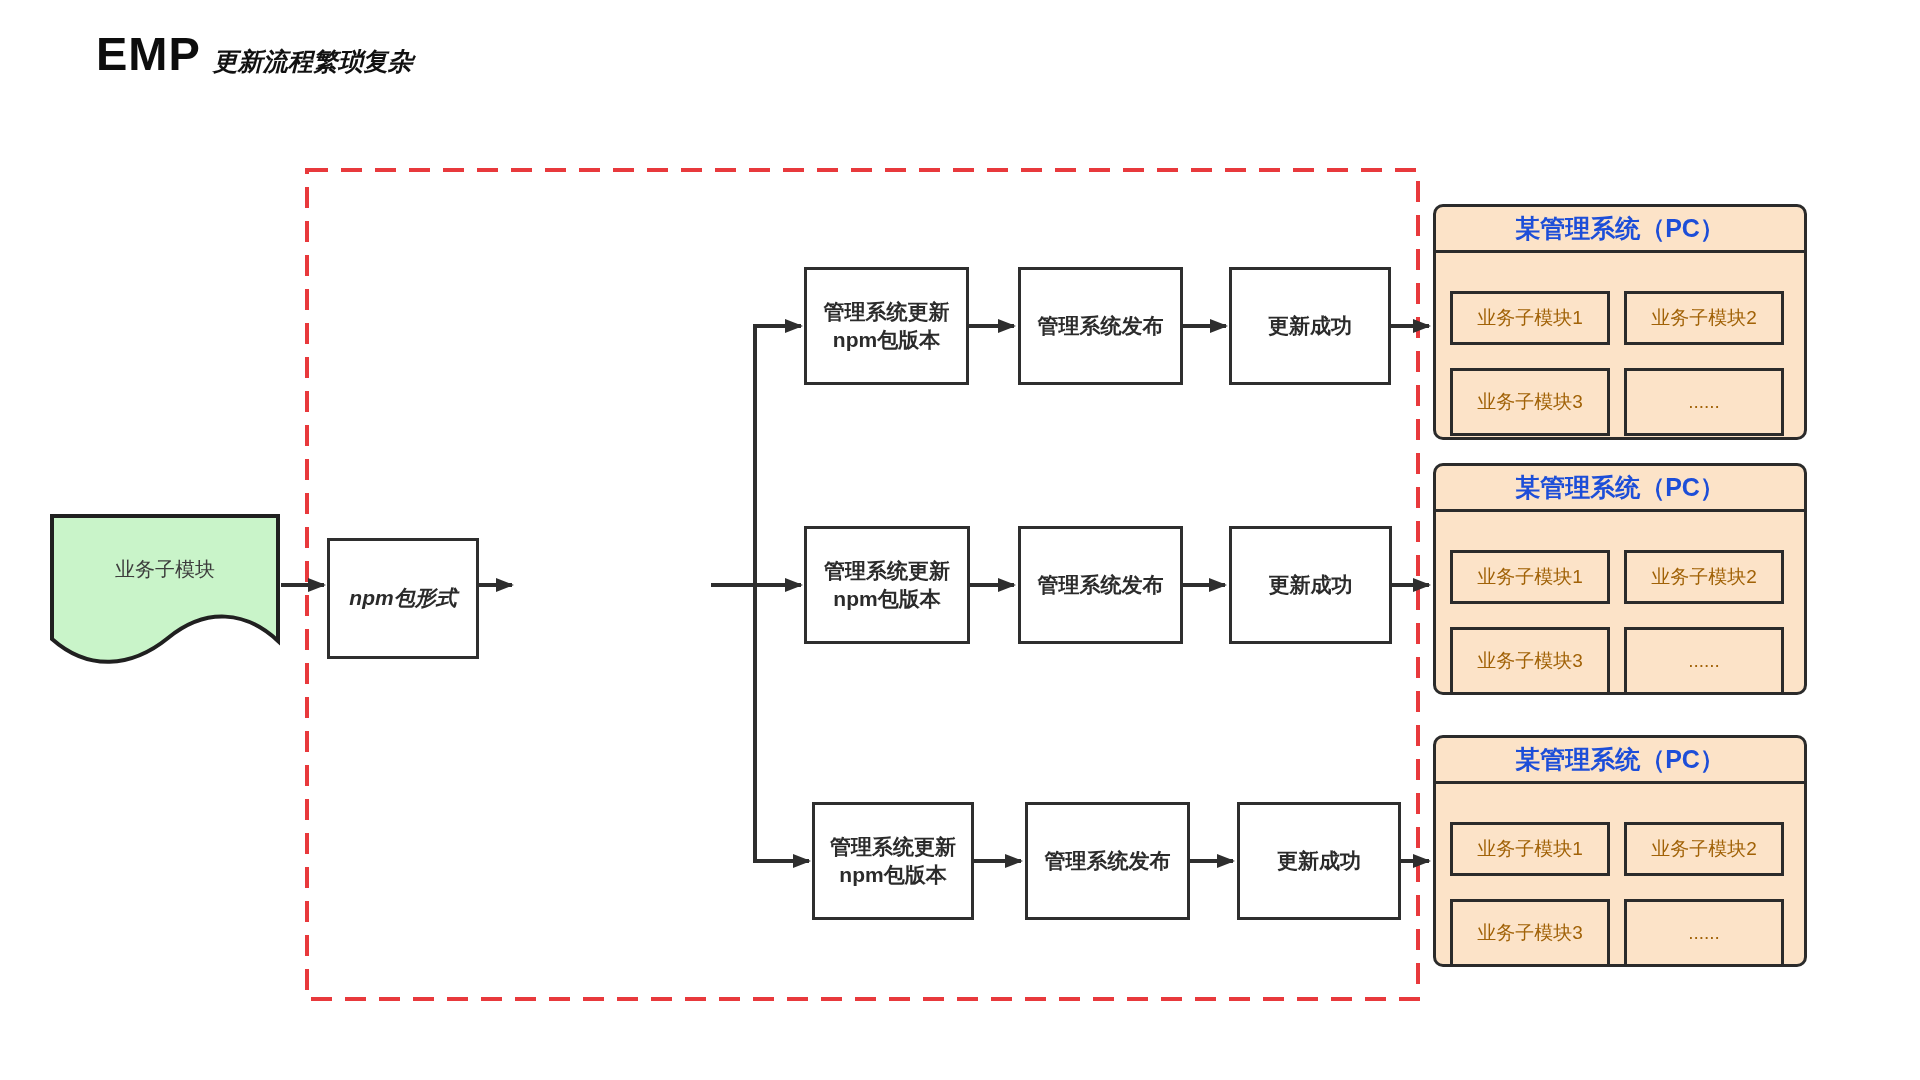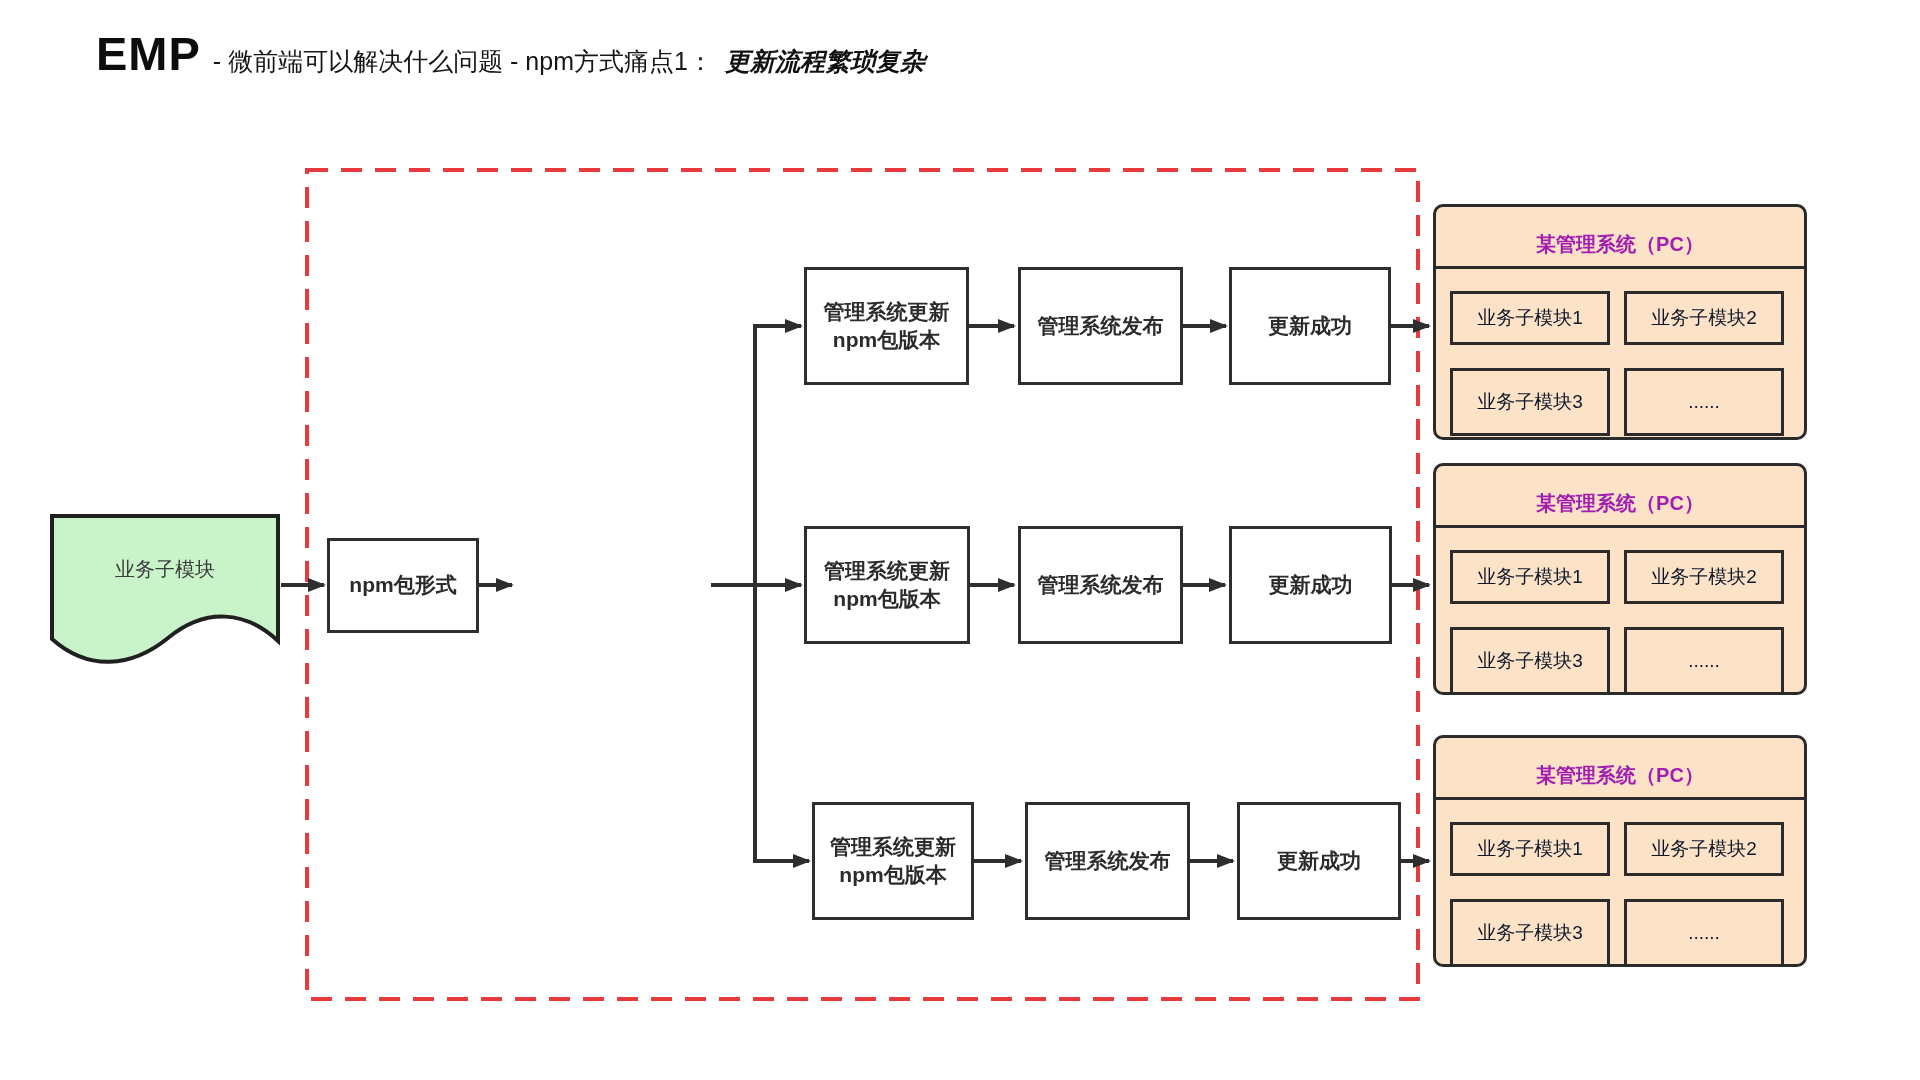--- a/index.html
+++ b/index.html
@@ -24,38 +24,37 @@
     position:absolute;left:58px;top:556px;width:214px;text-align:center;
     font-size:20px;font-weight:400;color:#3d3d3d;
   }
   
   .panel{
     position:absolute;left:1433px;width:374px;box-sizing:border-box;
     background:#fce3c8;border:3px solid #2b2b2b;border-radius:10px;
   }
   .panel-header{
     height:43px;border-bottom:3px solid #2b2b2b;display:flex;align-items:center;justify-content:center;
-    font-size:20px;font-weight:700;color:#a21caf;margin-top:16px;
+    font-size:25px;font-weight:700;color:#1d4ed8;
   }
   .module{
     position:absolute;box-sizing:border-box;background:#fce3c8;border:3px solid #2b2b2b;
     display:flex;align-items:center;justify-content:center;
-    font-size:19px;font-weight:400;color:#0f172a;
+    font-size:19px;font-weight:400;color:#a16207;
   }
   .m-r1{top:84px;height:54px;} .m-r2{top:161px;height:68px;}
   .m-c1{left:14px;width:160px;} .m-c2{left:188px;width:160px;text-align:center;}
 </style>
 </head>
 <body>
 
 <div class="canvas">
 
   <div class="page-title">
     <span class="brand">EMP</span>
-    <span class="subtitle">- 微前端可以解决什么问题 - npm方式痛点1：</span>
     <span class="subtitle-strong">更新流程繁琐复杂</span>
   </div>
 
   <svg class="layer" viewBox="0 0 1920 1080">
     <defs>
       <marker id="arrow" markerUnits="userSpaceOnUse" markerWidth="20" markerHeight="16" refX="16" refY="7" orient="auto">
         <path d="M0,0 L18,7 L0,14 Z" fill="#2e2e2e"></path>
       </marker>
     </defs>
 
@@ -81,21 +80,21 @@
       <line x1="1392" y1="585" x2="1429" y2="585" marker-end="url(#arrow)"></line>
 
       <line x1="974" y1="861" x2="1021" y2="861" marker-end="url(#arrow)"></line>
       <line x1="1190" y1="861" x2="1233" y2="861" marker-end="url(#arrow)"></line>
       <line x1="1401" y1="861" x2="1429" y2="861" marker-end="url(#arrow)"></line>
     </g>
   </svg>
 
   <div class="doc-label">业务子模块</div>
 
-  <div class="box" style="left:327px;top:538px;width:152px;height:95px;">npm包形式</div>
+  <div class="box" style="left:327px;top:538px;width:152px;height:121px;font-style:italic;">npm包形式</div>
 
   <div class="box" style="left:804px;top:267px;width:165px;height:118px;">管理系统更新
 npm包版本</div>
   <div class="box" style="left:1018px;top:267px;width:165px;height:118px;">管理系统发布</div>
   <div class="box" style="left:1229px;top:267px;width:162px;height:118px;">更新成功</div>
 
   <div class="box" style="left:804px;top:526px;width:166px;height:118px;">管理系统更新
 npm包版本</div>
   <div class="box" style="left:1018px;top:526px;width:165px;height:118px;">管理系统发布</div>
   <div class="box" style="left:1229px;top:526px;width:163px;height:118px;">更新成功</div>

